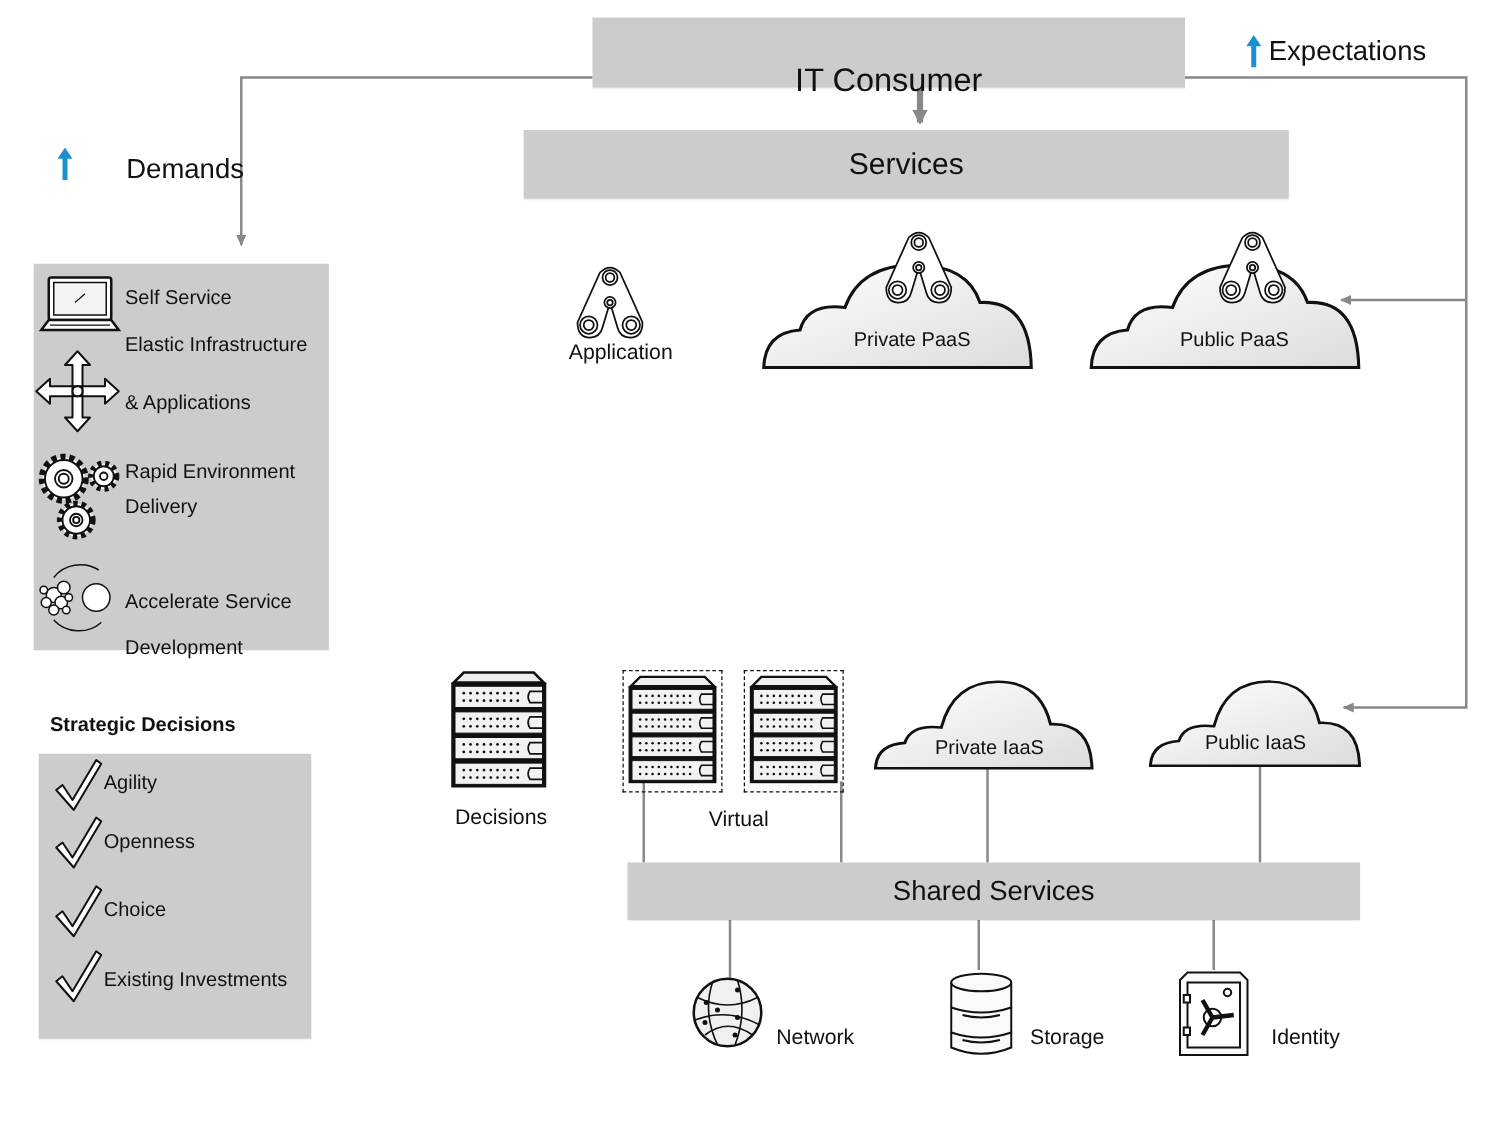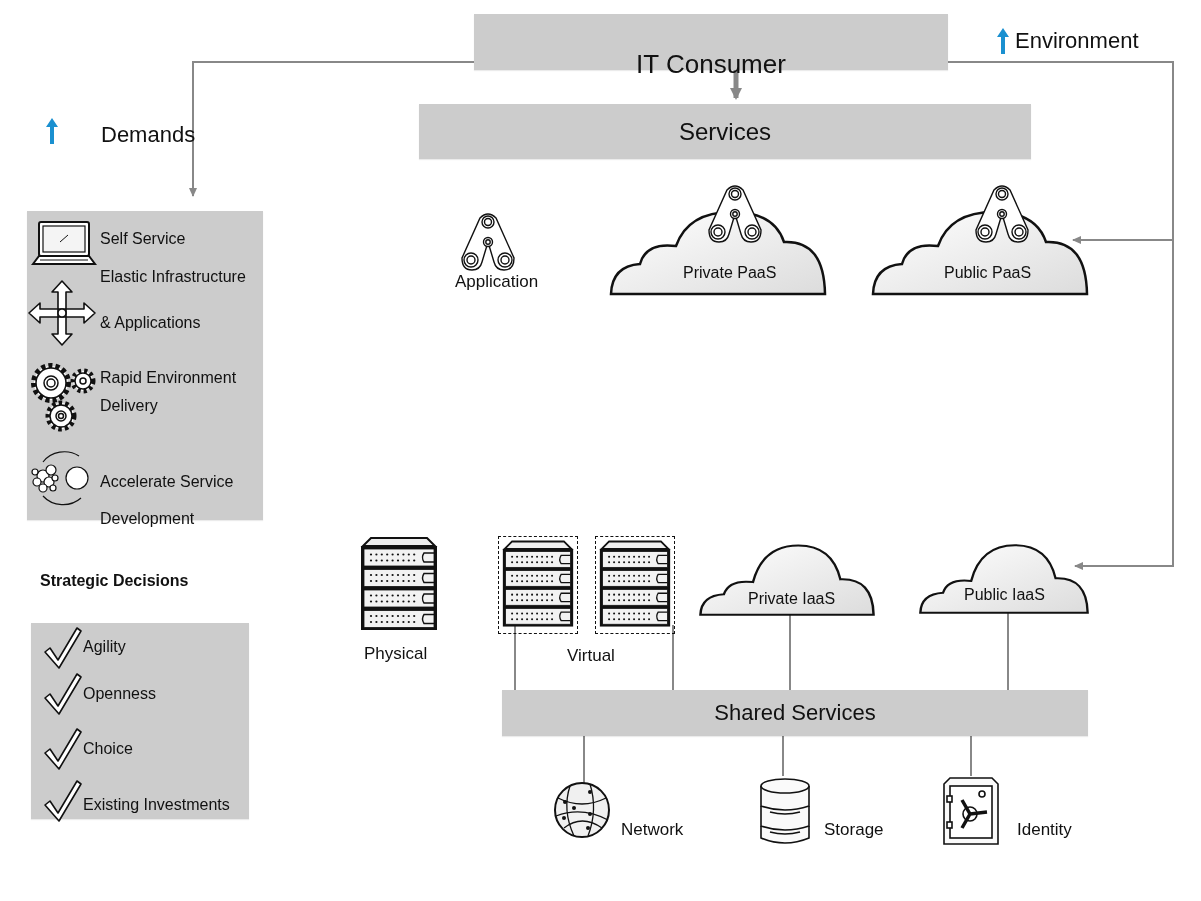--- a/index.html
+++ b/index.html
@@ -52,21 +52,21 @@
   <svg class="icon" width="12" height="26" style="left:0;top:0;">
     <path d="M6,0 L12,9 L8,9 L8,26 L4,26 L4,9 L0,9 Z" fill="#1a90d0"></path>
   </svg>
   <span class="lbl" style="left:19px;top:4px;font-size:22px;margin-left:36px;">Demands</span>
 </div>
 
 <div class="abs" style="left:997px;top:28px;">
   <svg class="icon" width="12" height="26" style="left:0;top:0;">
     <path d="M6,0 L12,9 L8,9 L8,26 L4,26 L4,9 L0,9 Z" fill="#1a90d0"></path>
   </svg>
-  <span class="lbl" style="left:18px;top:0px;font-size:22px;">Environment</span>
+  <span class="lbl" style="left:18px;top:0px;font-size:22px;">Expectations</span>
 </div>
 
 <div class="gbox" style="left:27px;top:211px;width:236px;height:309px;">
 
   <svg class="icon" width="68" height="48" style="left:3px;top:9px;" viewBox="0 0 68 48">
     <rect x="9" y="2" width="50" height="34" rx="2" fill="#fff" stroke="#111" stroke-width="2"></rect>
     <rect x="13" y="6" width="42" height="26" fill="#f4f4f4" stroke="#111" stroke-width="1.2"></rect>
     <line x1="30" y1="22" x2="38" y2="15" stroke="#111" stroke-width="1"></line>
     <path d="M3,44 L9,36 L59,36 L65,44 Z" fill="#fff" stroke="#111" stroke-width="2"></path>
     <line x1="10" y1="40" x2="58" y2="40" stroke="#111" stroke-width="1"></line>
@@ -116,21 +116,21 @@
       <circle cx="6" cy="22" r="3"></circle>
       <circle cx="26" cy="28" r="3"></circle>
       <circle cx="24" cy="38" r="3"></circle>
     </g>
   </svg>
   <span class="item-text" style="left:73px;top:237px;margin-top:20px;">Accelerate Service</span>
   <span class="item-text" style="left:73px;top:264px;margin-top:30px;">Development</span>
 </div>
 
 <span class="lbl" style="left:40px;top:572px;font-weight:bold;font-size:16px;">Strategic Decisions</span>
-<div class="gbox" style="left:31px;top:603px;width:218px;height:196px;margin-top:20px;">
+<div class="gbox" style="left:31px;top:603px;width:218px;height:228px;">
   <svg class="icon" width="40" height="44" style="left:12px;top:3px;" viewBox="0 0 40 44">
       <path d="M2,26 L7,22 L15,34 L34,2 L38,5 L16,42 Z" fill="#fff" stroke="#111" stroke-width="1.6" stroke-linejoin="round"></path>
     </svg>
   <span class="item-text" style="left:52px;top:10px;">Agility</span>
   <svg class="icon" width="40" height="44" style="left:12px;top:49px;" viewBox="0 0 40 44">
       <path d="M2,26 L7,22 L15,34 L34,2 L38,5 L16,42 Z" fill="#fff" stroke="#111" stroke-width="1.6" stroke-linejoin="round"></path>
     </svg>
   <span class="item-text" style="left:52px;top:57px;">Openness</span>
   <svg class="icon" width="40" height="44" style="left:12px;top:104px;" viewBox="0 0 40 44">
       <path d="M2,26 L7,22 L15,34 L34,2 L38,5 L16,42 Z" fill="#fff" stroke="#111" stroke-width="1.6" stroke-linejoin="round"></path>
@@ -280,21 +280,21 @@
     <circle cx="17.4" cy="86" r="1.1" fill="#111"></circle>
     <circle cx="22.8" cy="86" r="1.1" fill="#111"></circle>
     <circle cx="28.200000000000003" cy="86" r="1.1" fill="#111"></circle>
     <circle cx="33.6" cy="86" r="1.1" fill="#111"></circle>
     <circle cx="39" cy="86" r="1.1" fill="#111"></circle>
     <circle cx="44.400000000000006" cy="86" r="1.1" fill="#111"></circle>
     <circle cx="49.800000000000004" cy="86" r="1.1" fill="#111"></circle>
     <circle cx="55.2" cy="86" r="1.1" fill="#111"></circle>
     <path d="M75,78.5 L65,78.5 Q62,83 65,87.5 L75,87.5" fill="none" stroke="#111" stroke-width="1.4"></path>
   </svg>
-<span class="lbl" style="left:364px;top:644px;font-size:17px;">Physical</span>
+<span class="lbl" style="left:364px;top:644px;font-size:17px;">Decisions</span>
 
 <div class="abs" style="left:498px;top:536px;width:80px;height:98px;border:1.5px dashed #111;box-sizing:border-box;"></div>
 <svg class="icon" width="74" height="90" style="left:501px;top:539px;" viewBox="0 0 80 96" id="virtSrv1">
     <path d="M4,10 L12,2 L68,2 L76,10 Z" fill="#eee" stroke="#111" stroke-width="2"></path>
     <rect x="2" y="10" width="76" height="84" fill="#111"></rect>
     <rect x="5" y="13" width="70" height="17" fill="#f2f2f2" stroke="#111" stroke-width="0.8"></rect>
     <circle cx="12" cy="18.5" r="1.1" fill="#111"></circle>
     <circle cx="17.4" cy="18.5" r="1.1" fill="#111"></circle>
     <circle cx="22.8" cy="18.5" r="1.1" fill="#111"></circle>
     <circle cx="28.200000000000003" cy="18.5" r="1.1" fill="#111"></circle>

